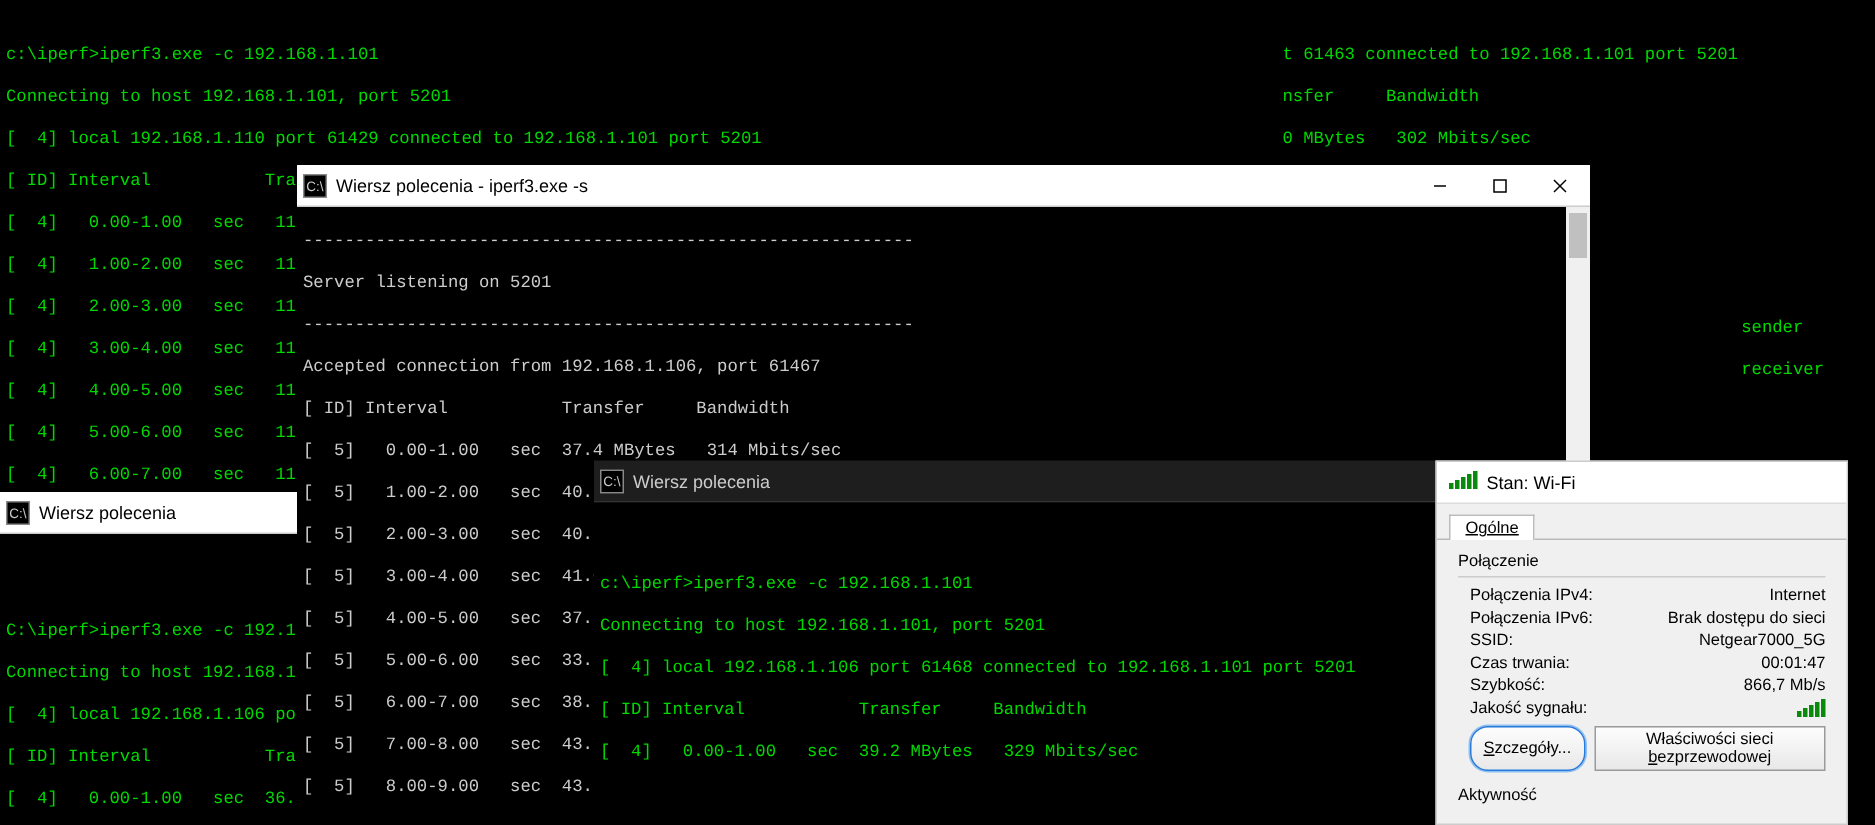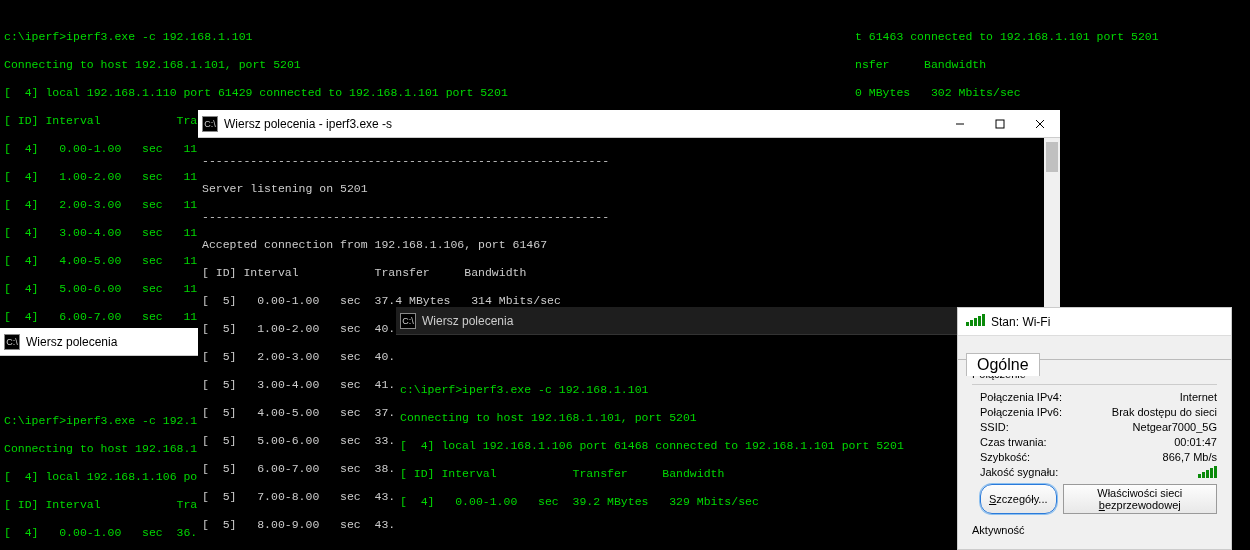--- a/index.html
+++ b/index.html
@@ -57,21 +57,21 @@
     font-family: 'Segoe UI', Tahoma, sans-serif;
     font-size: 11px; color: #000;
     border: 1px solid #ccc;
   }
   .wifi-title {
     height: 28px; background: #fff; display:flex; align-items:center;
     padding-left: 8px; font-size: 12px; border-bottom:1px solid #ddd;
   }
   .wifi-title .sig { color: #0a8a0a; margin-right:6px; font-size:13px; }
   .wifi-tabs { height: 24px; display:flex; align-items:flex-end; padding-left:8px; background:#f0f0f0; border-bottom:1px solid #bbb; }
-  .wifi-tab { background:#fff; border:1px solid #bbb; border-bottom:none; padding:2px 10px; font-size:16px; position:relative; top:17px; }
+  .wifi-tab { background:#fff; border:1px solid #bbb; border-bottom:none; padding:2px 10px; font-size:11px; position:relative; top:1px;text-decoration:underline; }
   .wifi-body { padding: 8px 14px; }
   .wifi-section-label { margin-bottom:4px; }
   .wifi-hr { border:none; border-top:1px solid #ccc; margin-bottom:6px; }
   .wifi-row { display:flex; justify-content:space-between; margin-bottom:3px; }
   .wifi-btn {
     background: linear-gradient(#fdfdfd,#e8e8e8);
     border: 1px solid #9a9a9a; padding: 2px 8px; font-size:11px;
     font-family:'Segoe UI',sans-serif;
   }
   .wifi-btn.primary { border-color:#2a7ada; box-shadow:0 0 0 1px #8cc0f0;border-radius:12px; }
@@ -117,20 +117,24 @@
 <div class="content" style="padding-left:10px;">
 <span style="display: block;">t 61463 connected to 192.168.1.101 port 5201</span>
 <span style="display: block;">nsfer     Bandwidth</span>
 <span style="display: block;">0 MBytes   302 Mbits/sec</span>
 <span style="display: block;">6 MBytes   374 Mbits/sec</span>
 <span style="display: block;">4 MBytes   381 Mbits/sec</span>
 <span style="display: block;">5 MBytes   365 Mbits/sec</span>
 <span style="display: block;">4 MBytes   322 Mbits/sec</span>
 <span style="display: block;">8 MBytes   308 Mbits/sec</span>
 </div>
+<div class="content" style="position:absolute; right:30px; top:196px;">
+<span style="display: block;">sender</span>
+<span style="display: block;">receiver</span>
+</div>
 </div>
 
 <div style="position:absolute; left:0; top:328px; width:198px;">
   <div class="titlebar">
     <span class="tb-icon">C:\</span>
     <span>Wiersz polecenia</span>
   </div>
 </div>
 <div class="term" style="left:0; top:356px; width:396px; height:194px;">
 <div class="content">

